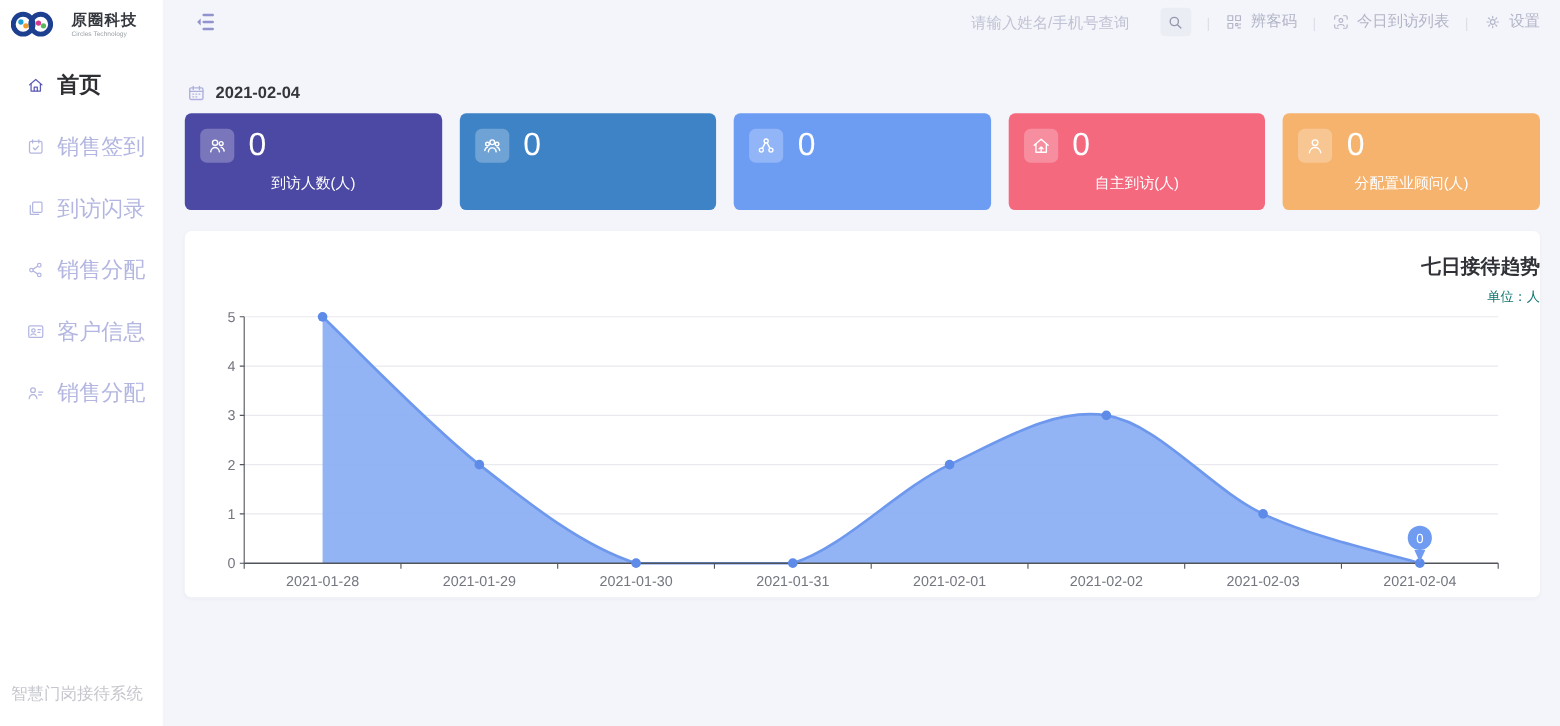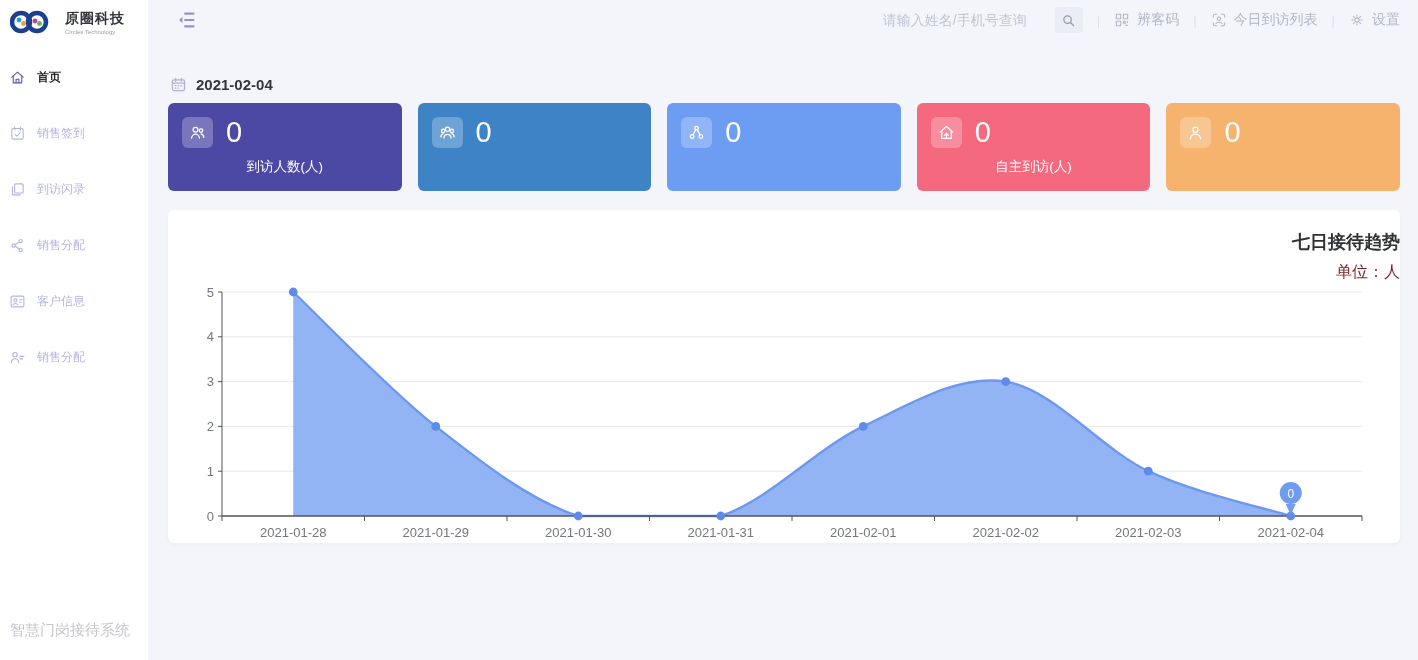--- a/index.html
+++ b/index.html
@@ -7,21 +7,21 @@
     font-family:"Liberation Sans","DejaVu Sans",sans-serif; background:#f4f5fa; }
 
   
   .sidebar { position:absolute; left:0; top:0; width:148px; height:660px;
     background:#ffffff; z-index:2; }
   .logo { display:flex; align-items:flex-end; gap:15px; padding:9px 0 0 10px; }
   .logo-text .cn { font-size:14px; font-weight:bold; color:#33373d; letter-spacing:1px; }
   .logo-text .en { font-size:6px; color:#9aa0a6; margin-top:1px; }
   .menu { margin-top:28px; }
   .menu-item { display:flex; align-items:center; gap:11px; height:28px;
-    padding-left:9px; margin-bottom:28px; color:#b3b6e0; font-size:12px; cursor:pointer; }
+    padding-left:24px; margin-bottom:28px; color:#b3b6e0; font-size:20px; cursor:pointer; }
   .menu-item svg { width:17px; height:17px; flex:0 0 auto; }
   .menu-item.active { color:#2e2f33; font-weight:bold; }
   .menu-item.active svg { color:#5b59b5; }
   .side-footer { position:absolute; left:10px; bottom:20px; font-size:15px; color:#c6c7cd; }
 
   
   .main { position:absolute; left:148px; top:0; right:0; bottom:0; padding:0 18px 0 20px; }
   .topbar { height:40px; display:flex; align-items:center; }
   .collapse-btn { color:#9193ce; margin-left:8px; cursor:pointer; display:flex; }
   .top-right { margin-left:auto; display:flex; align-items:center; color:#b6b9cb; font-size:14px; }
@@ -43,21 +43,21 @@
   .card-top { display:flex; align-items:center; gap:13px; }
   .card-badge { width:31px; height:31px; border-radius:6px; background:rgba(255,255,255,.25);
     display:flex; align-items:center; justify-content:center; }
   .card-badge svg { width:19px; height:19px; }
   .card-value { font-size:29px; font-weight:400; }
   .card-label { position:absolute; left:0; right:0; bottom:15px; text-align:center; font-size:13.5px; }
 
   .panel { margin-top:19px; background:#fff; border-radius:6px; height:333px;
     box-shadow:0 1px 4px rgba(60,60,100,.04); padding:20px 0 0 0;text-align:right; }
   .panel-title { font-size:18px; font-weight:bold; color:#303238; margin-left:40px; }
-  .panel-sub { font-size:16px; color:#7f1d1d; margin:8px 0 0 37px; }
+  .panel-sub { font-size:12px; color:#0f766e; margin:8px 0 0 37px; }
   .chart-svg { display:block; width:1232px; height:260px; margin-top:-4px; }
 </style>
 </head>
 <body>
 
 <aside class="sidebar">
   <div class="logo">
     <svg width="40" height="26" viewBox="0 0 40 26">
       <circle cx="11" cy="13" r="9" fill="none" stroke="#1d3f8f" stroke-width="4.5"></circle>
       <circle cx="27" cy="13" r="9" fill="none" stroke="#1d3f8f" stroke-width="4.5"></circle>
@@ -265,20 +265,21 @@
       <div class="card" style="background: rgb(246, 179, 110);">
         <div class="card-top">
       <span class="card-badge">
             <svg viewBox="0 0 24 24" fill="none" stroke="currentColor" stroke-width="1.6" stroke-linecap="round" stroke-linejoin="round">
               <circle cx="12" cy="8.5" r="3.2"></circle>
               <path d="M5.5 20c.5-4 3.8-6 6.5-6s6 2 6.5 6"></path>
             </svg>
           </span>
       <span class="card-value">0</span>
     </div>
+    <div class="card-label">分配置业顾问(人)</div>
       </div>
     </div>
 
   <section class="panel">
     <h3 class="panel-title">七日接待趋势</h3>
     <div class="panel-sub">单位：人</div>
     <svg id="chart" class="chart-svg" viewBox="0 0 1232 260">
         <line x1="54" y1="192.2" x2="1194" y2="192.2" stroke="#e9eaef" stroke-width="1"></line>
         <line x1="54" y1="147.4" x2="1194" y2="147.4" stroke="#e9eaef" stroke-width="1"></line>
         <line x1="54" y1="102.60000000000002" x2="1194" y2="102.60000000000002" stroke="#e9eaef" stroke-width="1"></line>

